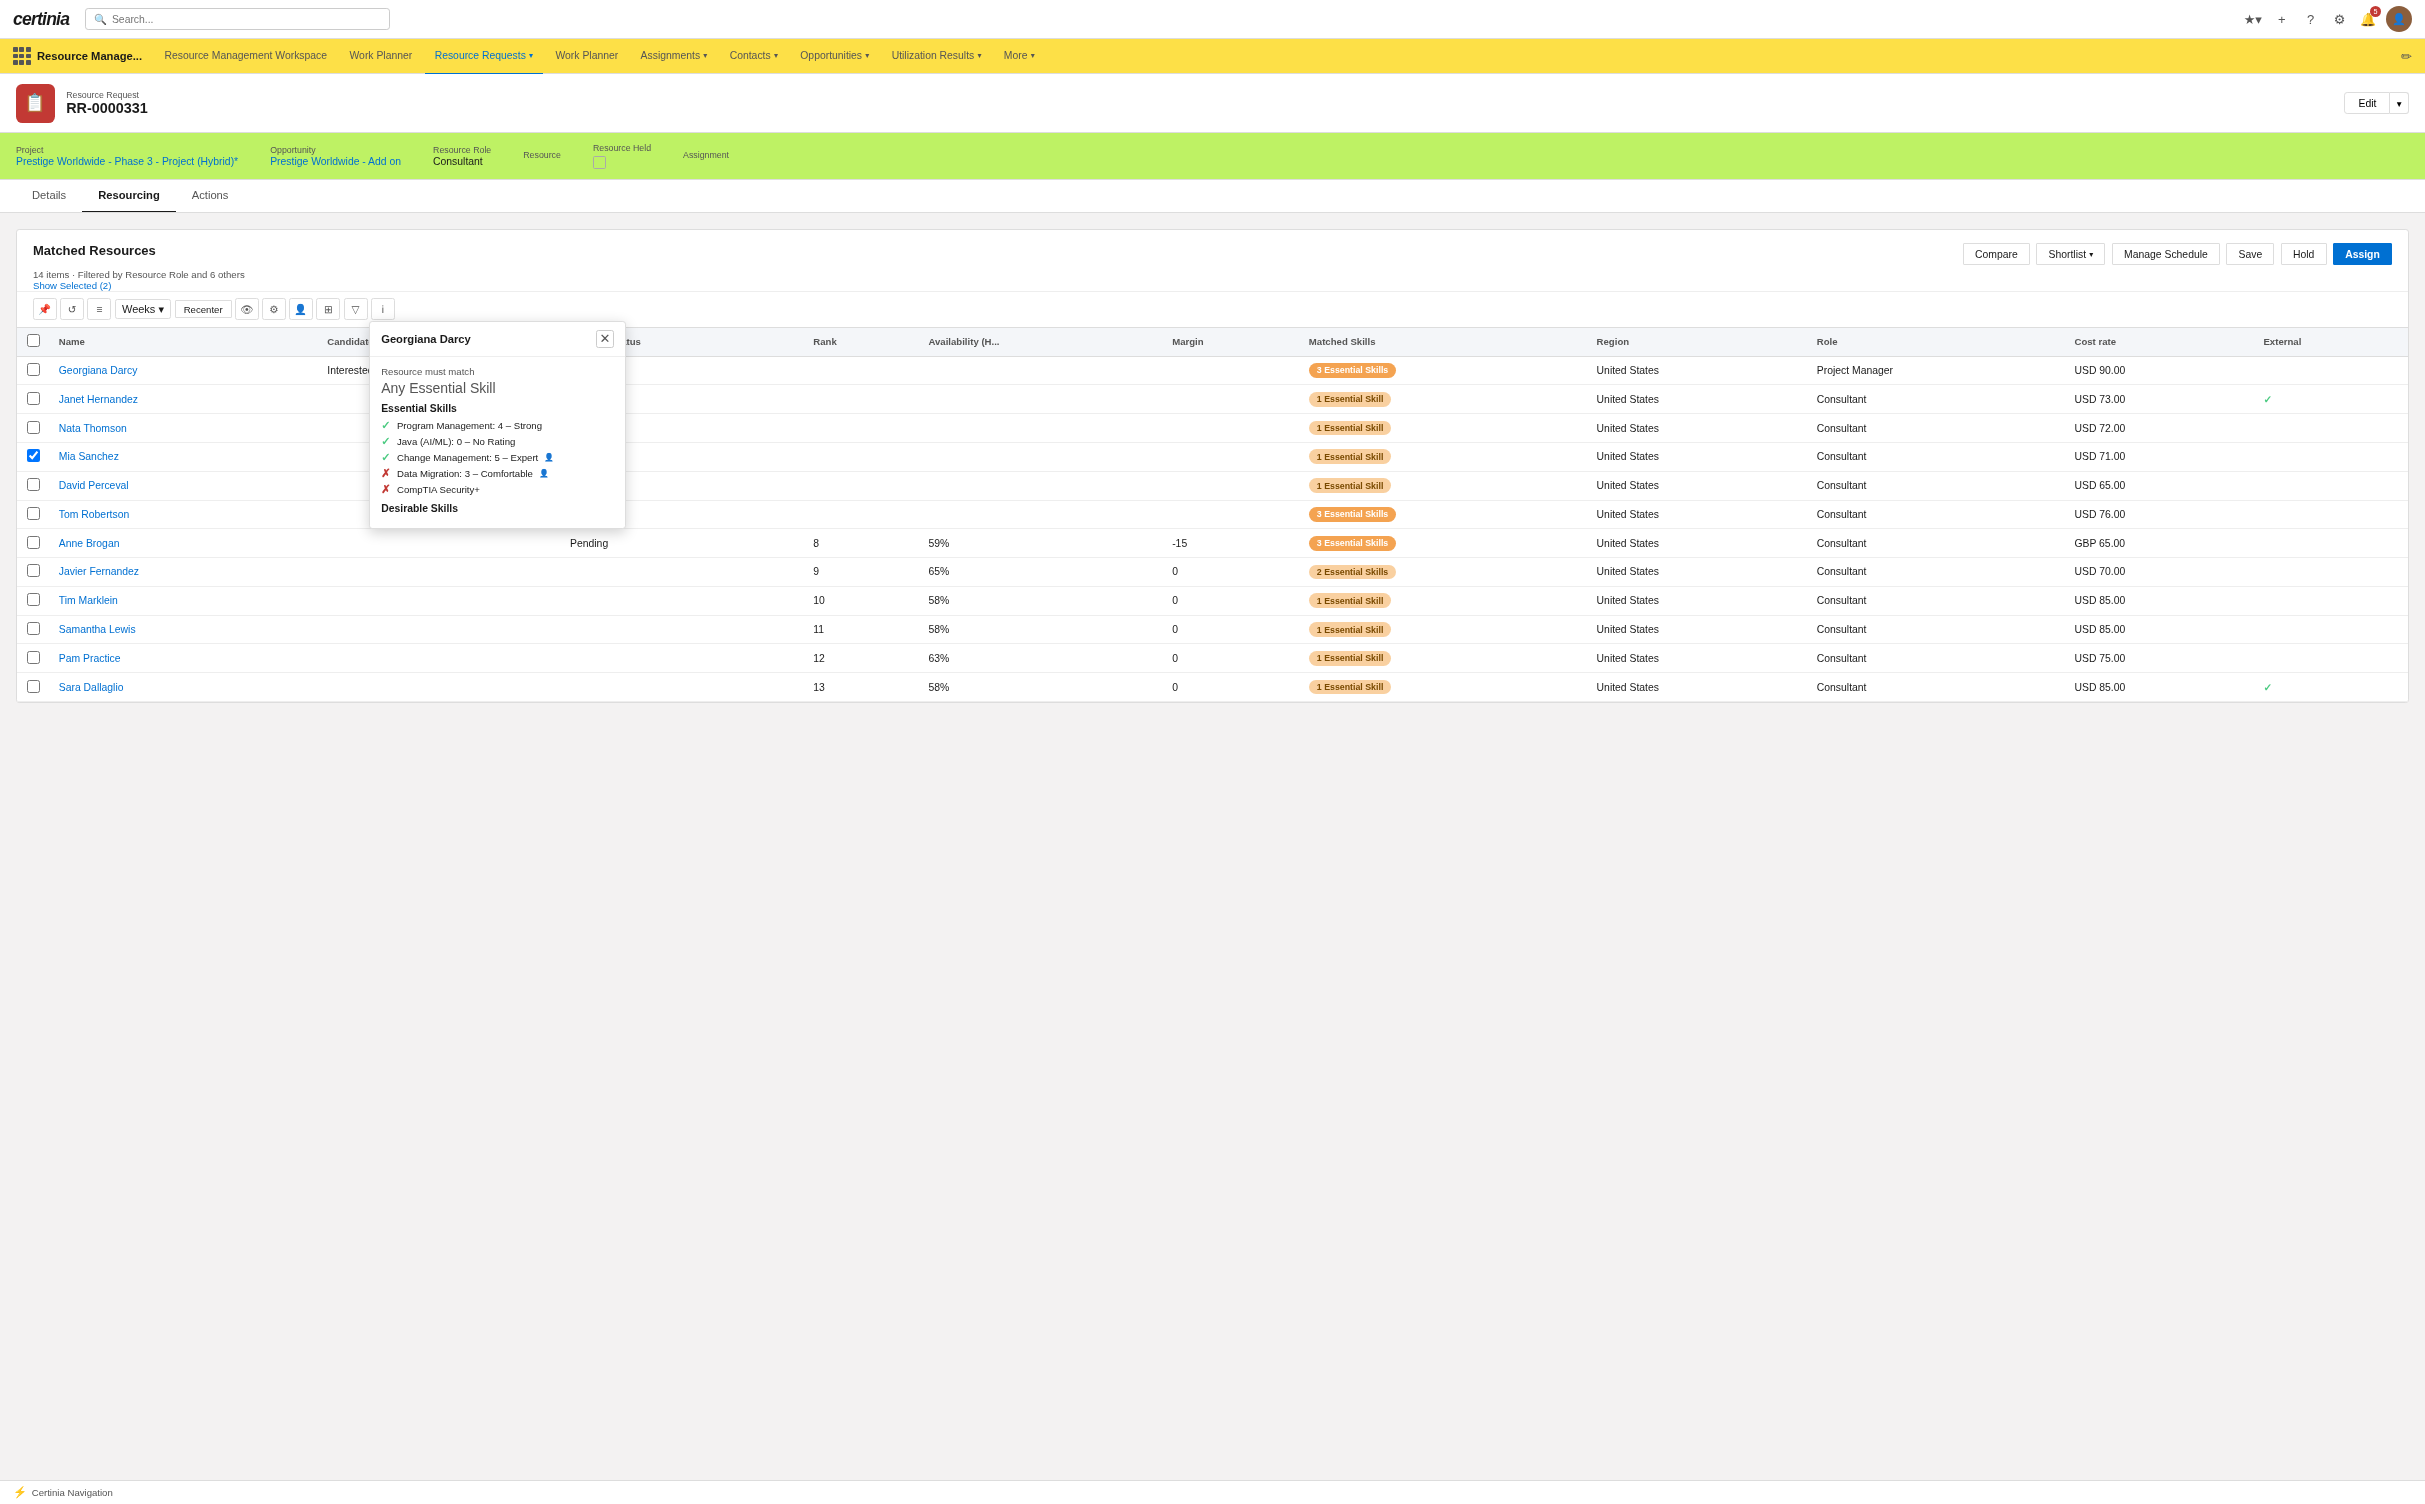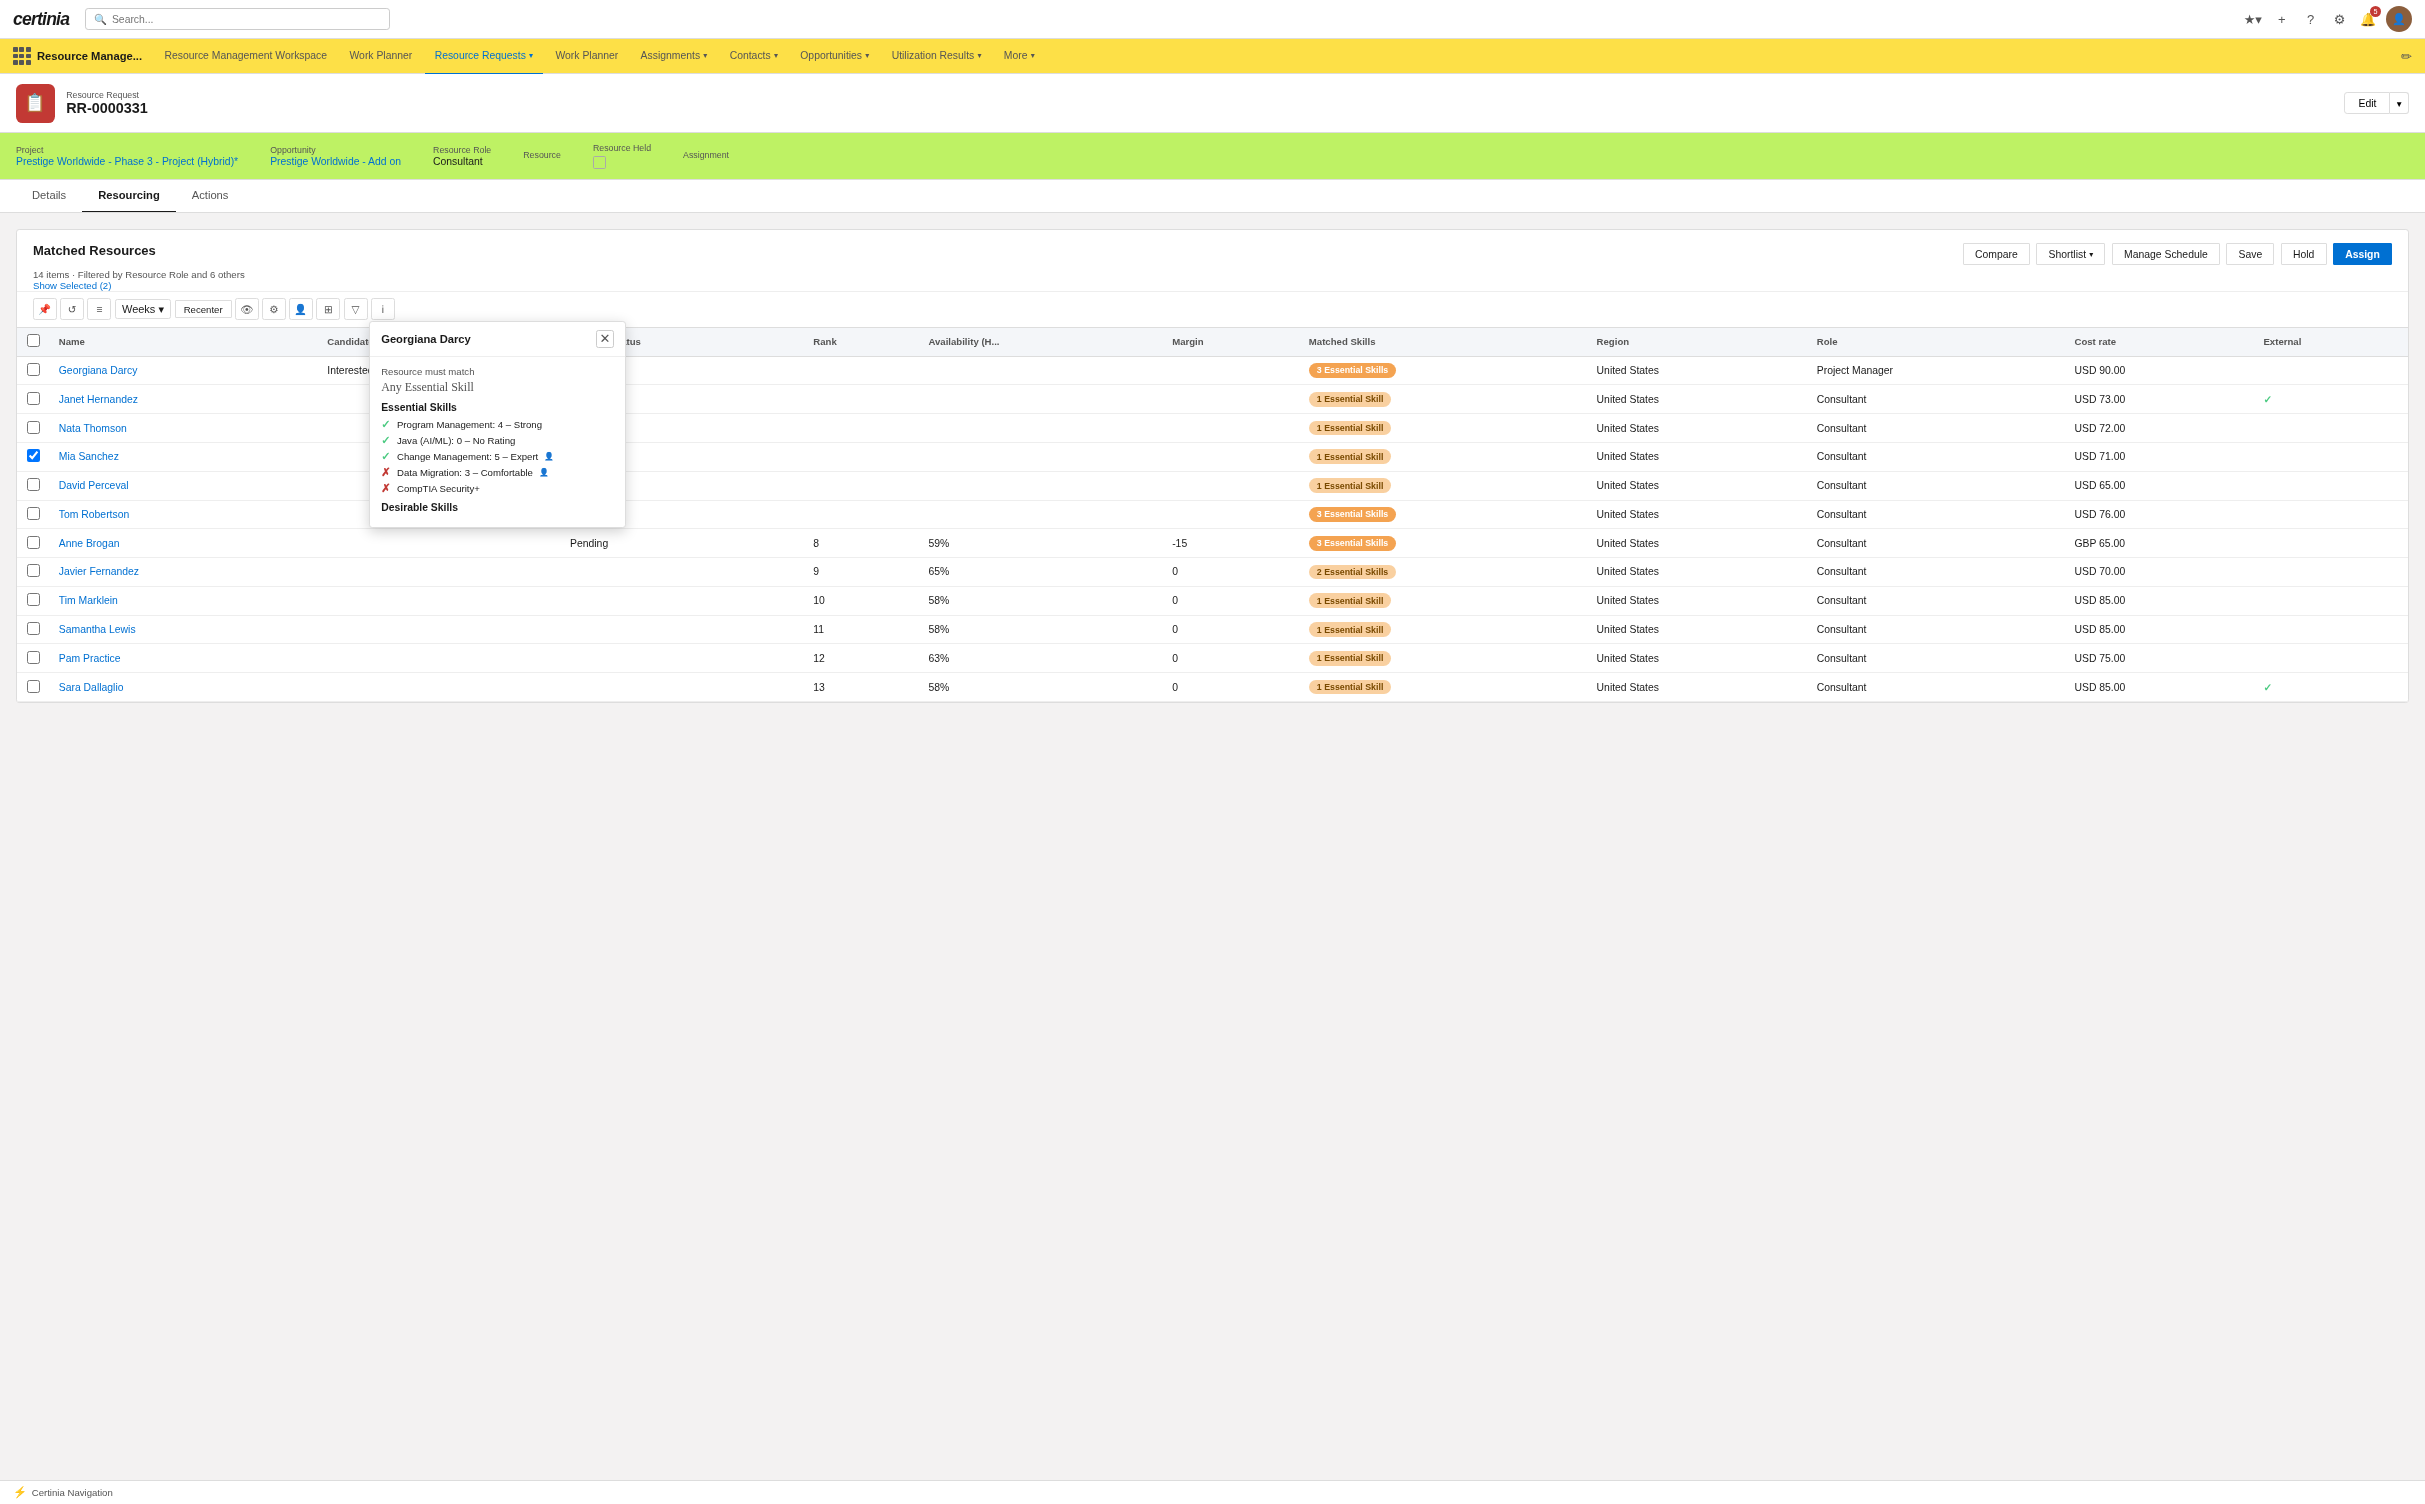--- a/index.html
+++ b/index.html
@@ -80,21 +80,21 @@
 
     .skill-badge { display: inline-flex; align-items: center; padding: 2.4px 8px; border-radius: 9.6px; font-size: 8.8px; font-weight: 600; white-space: nowrap; }
     .skill-badge.orange { background: #f4a351; color: #fff; }
     .skill-badge.light-orange { background: #f9d0a0; color: #7a4a00; }
     .popup { position: absolute; top: 321px; left: 369px; width: 257px; background: #fff; border: 0.8px solid #ddd; border-radius: 3.2px; box-shadow: 0 3.2px 13px rgba(0,0,0,0.18); z-index: 200; pointer-events: all; }
     .popup-header { display: flex; align-items: center; padding: 8px 11.2px; border-bottom: 0.8px solid #eee; }
     .popup-title { font-size: 11.2px; font-weight: 700; color: #1a1a1a; flex: 1; }
     .popup-close { cursor: pointer; color: #555; font-size: 13px; background: #fff; border: 0.8px solid #ccc; border-radius: 2.4px; width: 17.6px; height: 17.6px; display: flex; align-items: center; justify-content: center; }
     .popup-body { padding: 9.6px 11.2px; }
     .popup-section-title { font-size: 9.6px; color: #555; margin-bottom: 3.2px; }
-    .popup-section-sub { font-size: 12px; color: #555; margin-bottom: 2px; font-family: Liberation Serif, serif; }
+    .popup-section-sub { font-size: 14px; color: #555; margin-bottom: 2px; }
     .popup-section-label { font-size: 10.4px; font-weight: 700; color: #1a1a1a; margin-bottom: 4.8px; margin-top: 6.4px; }
     .skill-row { display: flex; align-items: center; gap: 6.4px; margin-bottom: 3.2px; font-size: 9.6px; color: #1a1a1a; }
     .skill-check { color: #4bca81; font-size: 11.2px; font-weight: bold; }
     .skill-x { color: #c23934; font-size: 11.2px; font-weight: bold; }
     .skill-icon-sm { font-size: 8px; color: #888; }
 
     .bottom-bar { background: #fff; border-top: 0.8px solid #ddd; padding: 4.8px 13px; font-size: 9.6px; color: #555; display: flex; align-items: center; gap: 4.8px; position: fixed; bottom: 0; left: 0; right: 0; }
     .lightning-icon { color: #f4a351; font-size: 11.2px; }
   </style>
 </head>

